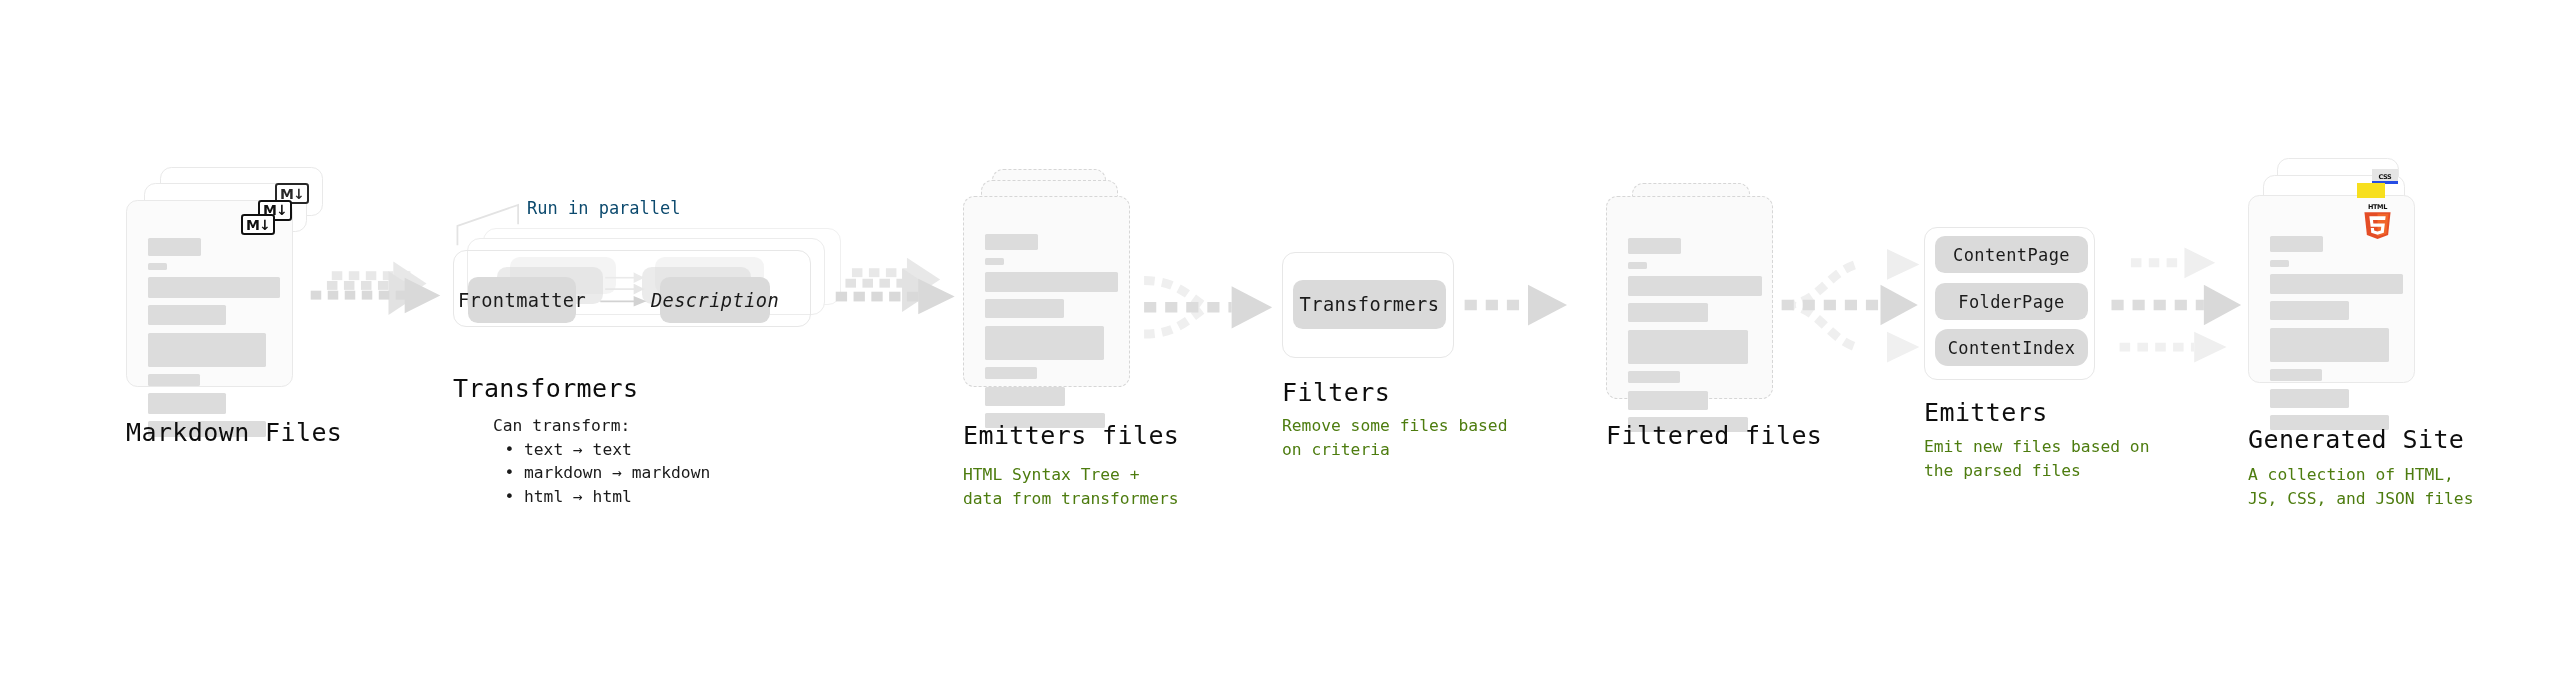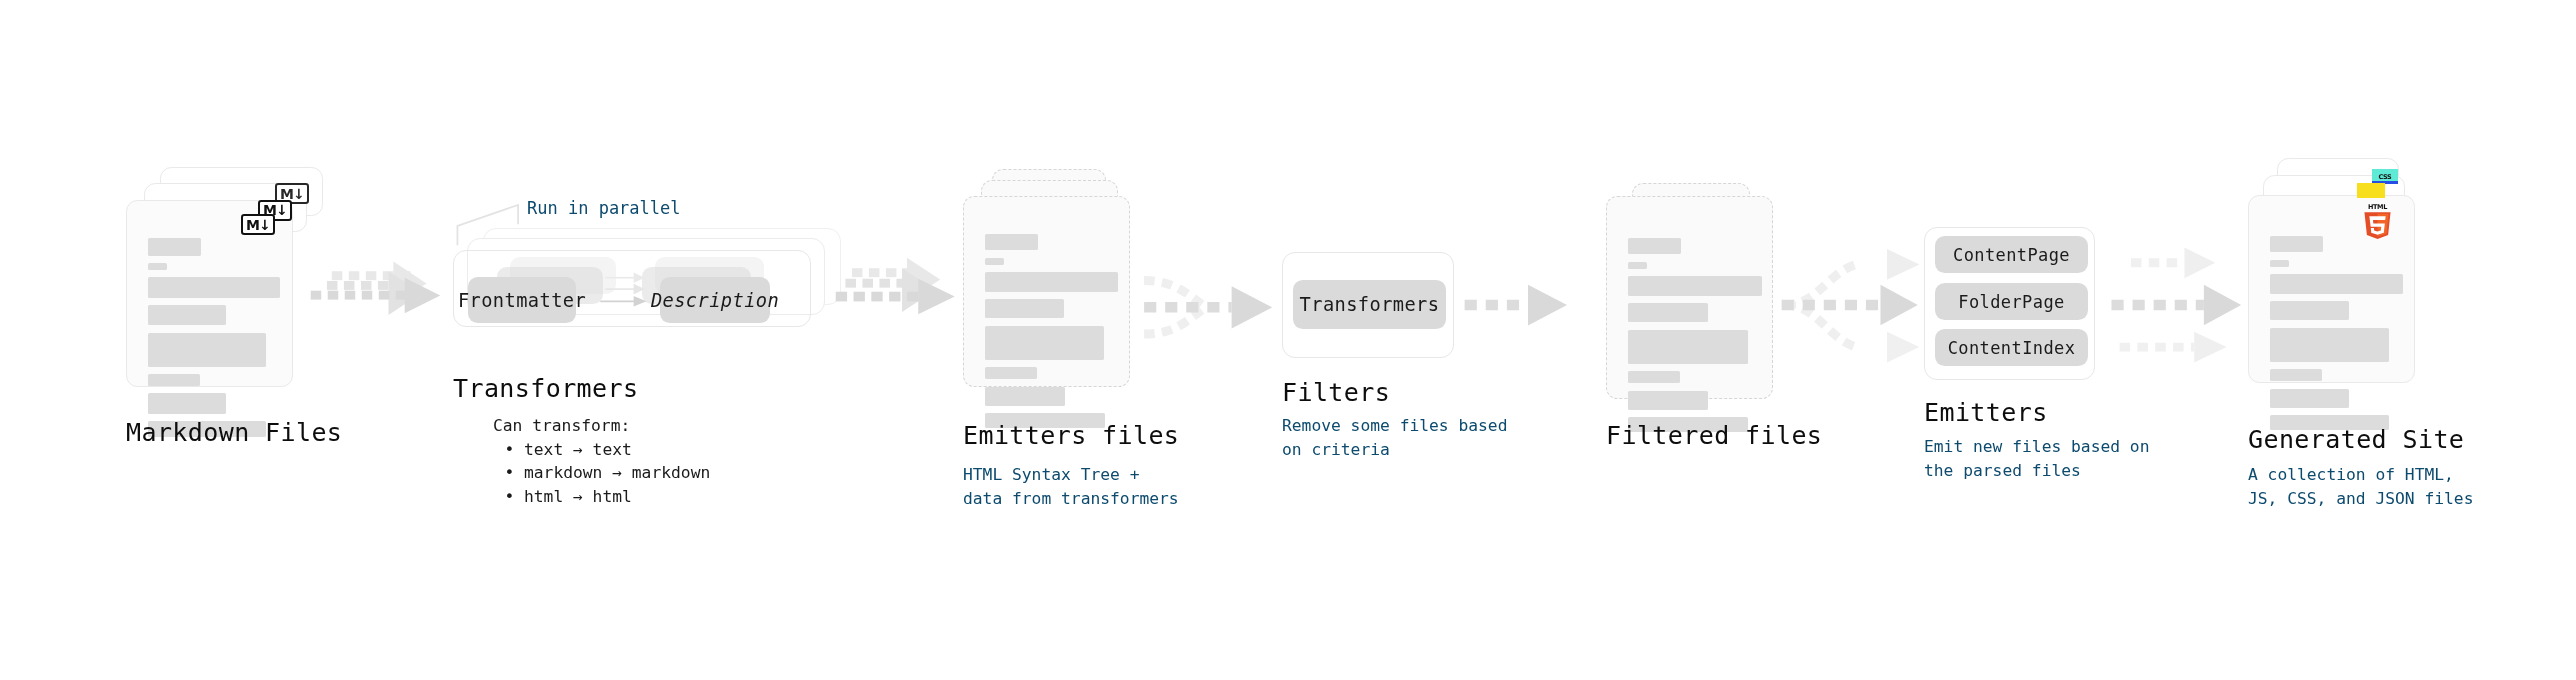--- a/index.html
+++ b/index.html
@@ -38,21 +38,21 @@
     border:2.4px solid #111;border-radius:3.3px;
     box-sizing:border-box;background:#fff;
     display:flex;align-items:center;justify-content:center;
     font-family:"DejaVu Sans","Liberation Sans",sans-serif;
     font-weight:bold;font-size:14px;line-height:1;color:#111;
     letter-spacing:-0.8px;
   }
   .html5-badge{width:31px;height:36px;}
   .js-badge{width:28px;height:14.6px;background:#f7df1e;}
   .css-badge{
-    width:26px;height:11.4px;background:#5eead4;
+    width:26px;height:11.4px;background:#e5e5e5;
     border-bottom:3.3px solid #264de4;
     font-family:"DejaVu Sans","Liberation Sans",sans-serif;
     font-size:6.5px;font-weight:bold;color:#111;
     display:flex;align-items:flex-end;justify-content:center;
     letter-spacing:-0.4px;
   }
 
   
   .pbox{
     position:absolute;
@@ -79,21 +79,21 @@
     position:absolute;
     font-size:25px;
     color:#0d0d0d;
     letter-spacing:0.4px;
     white-space:nowrap;
   }
   .subtitle{
     position:absolute;
     font-size:16.3px;
     line-height:1.45;
-    color:#0c4a6e;
+    color:#4d7c0f;
     white-space:pre;
   }
   .parallel-label{
     position:absolute;
     font-size:17px;
     color:#0c4a6e;
     white-space:nowrap;
   }
   .bullets{
     position:absolute;
@@ -311,21 +311,21 @@
   </svg>
 
   <div class="node" style="left:0;top:0;">
     <div class="pbox" style="left:1924px;top:227px;width:171px;height:153px;"></div>
     <div class="chip" style="left:1935px;top:236px;width:153px;height:37px;font-size:17px;">
       <span>ContentPage</span>
     </div>
     <div class="chip" style="left:1935px;top:283px;width:153px;height:37px;font-size:17px;">
       <span>FolderPage</span>
     </div>
-    <div class="chip" style="left:1935px;top:329px;width:153px;height:37px;font-size:17px;">
+    <div class="chip" style="left:1935px;top:329px;width:153px;height:37px;font-size:17px;border-radius:13px;">
       <span>ContentIndex</span>
     </div>
     <div class="title" style="left:1924px;top:398px;">Emitters</div>
     <div class="subtitle" style="left:1924px;top:435px;">Emit new files based on
 the parsed files</div>
   </div>
 
   <svg class="arrow-svg" style="left:2105px;top:236px;width:154px;height:146px;" viewBox="0 0 190 180">
     <path d="M 32 33 L 98 33" fill="none" stroke="#f0f0f0" stroke-width="11" stroke-dasharray="13 9" stroke-linecap="butt"></path>
     <polygon points="98,14 136,33 98,52" fill="#efefef"></polygon>

